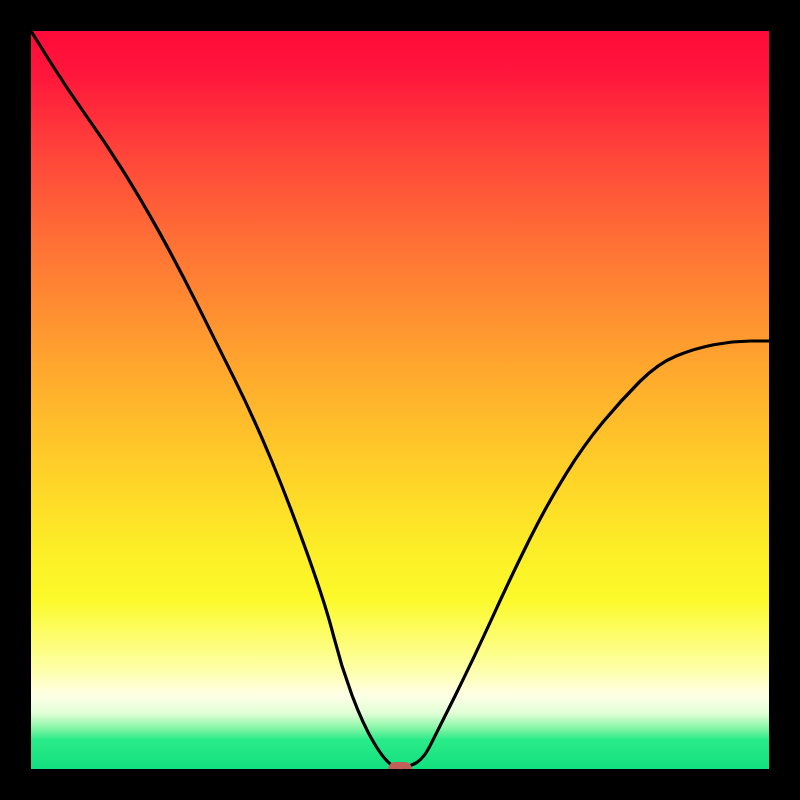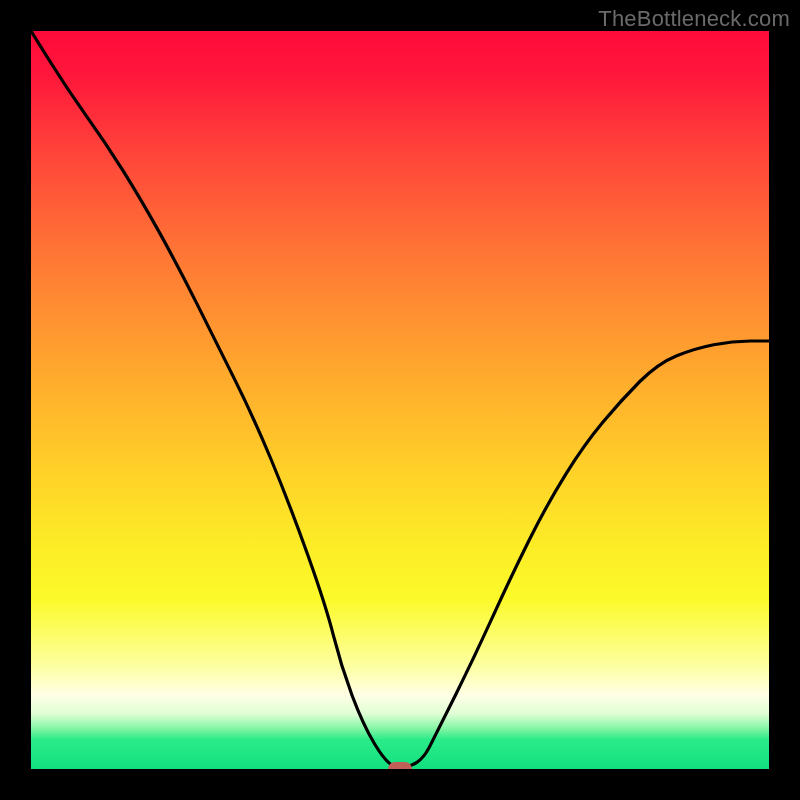--- a/index.html
+++ b/index.html
@@ -80,14 +80,13 @@
 <body>
 
 <div class="frame">
   <div class="plot-area">
     <div class="gradient"></div>
     <svg class="curve-svg" viewBox="0 0 738 738" preserveAspectRatio="none">
       <path id="curve-path" fill="none" stroke="#000" stroke-width="3.2" stroke-linecap="round" d="M 0.0 0.0 Q 0.0 0.0 18.4 29.5 Q 36.9 59.0 55.3 84.9 Q 73.8 110.7 92.3 140.2 Q 110.7 169.7 129.2 202.9 Q 147.6 236.2 166.1 273.1 Q 184.5 310.0 202.9 346.9 Q 221.4 383.8 239.9 428.0 Q 258.3 472.3 276.8 524.0 Q 295.2 575.6 302.6 605.2 Q 310.0 634.7 321.0 664.2 Q 332.1 693.7 343.2 712.2 Q 354.2 730.6 361.6 734.3 Q 369.0 738.0 380.1 734.3 Q 391.1 730.6 398.5 715.9 Q 405.9 701.1 424.4 664.2 Q 442.8 627.3 461.3 586.7 Q 479.7 546.1 498.1 509.2 Q 516.6 472.3 535.0 442.8 Q 553.5 413.3 572.0 391.1 Q 590.4 369.0 608.8 350.5 Q 627.3 332.1 645.8 324.7 Q 664.2 317.3 682.7 313.7 Q 701.1 310.0 719.5 310.0 T 738.0 310.0"></path>
     </svg>
     <div id="marker" class="marker" style="left: 369px; top: 738px;"></div>
   </div>
-  <div class="watermark">TheBottleneck.com</div>
 </div>
 
 </body></html>

